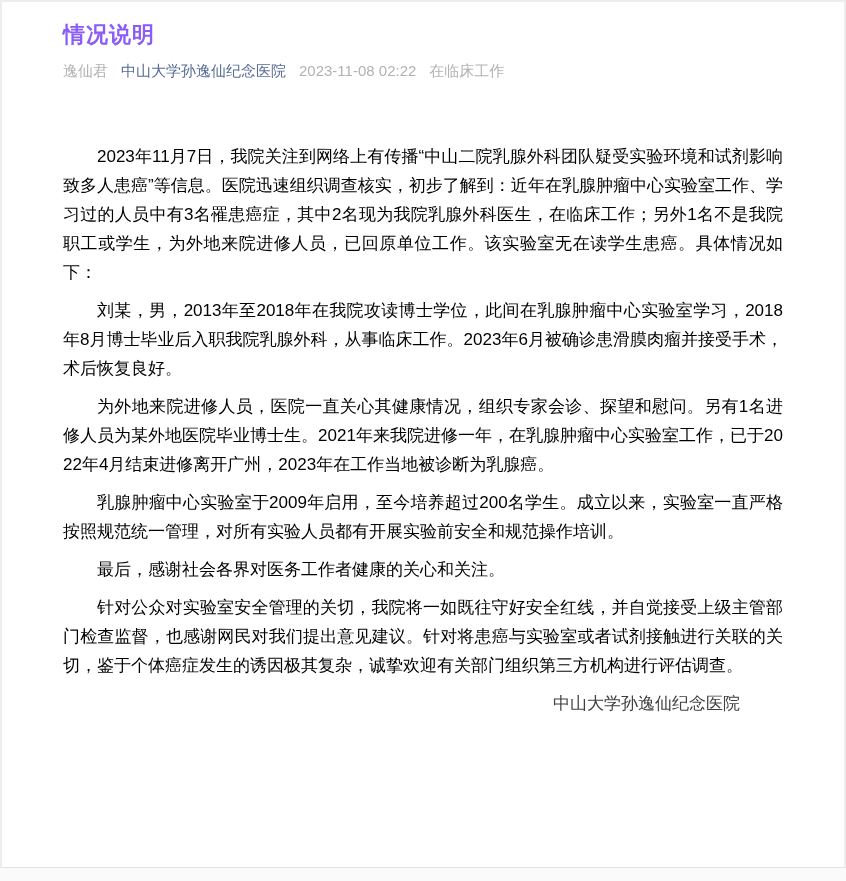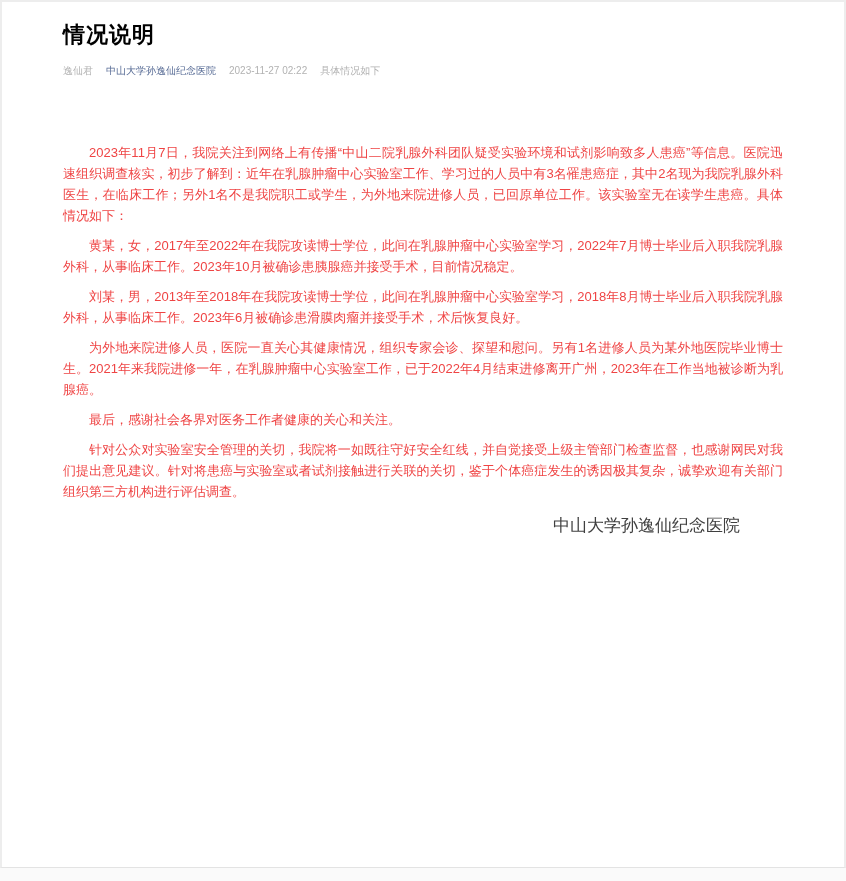--- a/index.html
+++ b/index.html
@@ -30,48 +30,48 @@
     box-sizing: border-box;
   }
   .content {
     padding: 18px 61px 0 61px;
   }
   h1.article-title {
     margin: 0;
     font-size: 22px;
     line-height: 30px;
     font-weight: 600;
-    color: #000000;
+    color: #8b5cf6;
     letter-spacing: 1px;
   }
   .meta {
     margin-top: 11px;
-    font-size: 10px;
+    font-size: 15px;
     line-height: 20px;
     color: #b2b2b2;
     display: flex;
     align-items: center;
   }
   .meta .author { margin-right: 13px; }
   .meta .account {
     color: #576b95;
     font-weight: 500;
     margin-right: 13px;
     cursor: pointer;
     text-decoration: none;
   }
   .meta .datetime { margin-right: 13px; }
   .article-body {
     margin-top: 61px;
   }
   .article-body p {
     margin: 0 0 9px 0;
-    font-size: 13px;
-    line-height: 21px;
-    color: #ef4444;
+    font-size: 17px;
+    line-height: 29px;
+    color: #000000;
     text-align: justify;
     text-indent: 2em;
     word-break: break-all;
   }
   .signature {
     margin-top: 6px;
     padding-right: 43px;
     text-align: right;
     font-size: 17px;
     line-height: 30px;
@@ -83,29 +83,29 @@
 
 <div class="page">
   <div class="card">
     <div class="content">
 
       <h1 class="article-title">情况说明</h1>
 
       <div class="meta">
         <span class="author">逸仙君</span>
         <a class="account">中山大学孙逸仙纪念医院</a>
-        <span class="datetime">2023-11-27 02:22</span>
-        <span class="location">具体情况如下</span>
+        <span class="datetime">2023-11-08 02:22</span>
+        <span class="location">在临床工作</span>
       </div>
 
       <div class="article-body">
         <p>2023年11月7日，我院关注到网络上有传播“中山二院乳腺外科团队疑受实验环境和试剂影响致多人患癌”等信息。医院迅速组织调查核实，初步了解到：近年在乳腺肿瘤中心实验室工作、学习过的人员中有3名罹患癌症，其中2名现为我院乳腺外科医生，在临床工作；另外1名不是我院职工或学生，为外地来院进修人员，已回原单位工作。该实验室无在读学生患癌。具体情况如下：</p>
-        <p>黄某，女，2017年至2022年在我院攻读博士学位，此间在乳腺肿瘤中心实验室学习，2022年7月博士毕业后入职我院乳腺外科，从事临床工作。2023年10月被确诊患胰腺癌并接受手术，目前情况稳定。</p>
         <p>刘某，男，2013年至2018年在我院攻读博士学位，此间在乳腺肿瘤中心实验室学习，2018年8月博士毕业后入职我院乳腺外科，从事临床工作。2023年6月被确诊患滑膜肉瘤并接受手术，术后恢复良好。</p>
         <p>为外地来院进修人员，医院一直关心其健康情况，组织专家会诊、探望和慰问。另有1名进修人员为某外地医院毕业博士生。2021年来我院进修一年，在乳腺肿瘤中心实验室工作，已于2022年4月结束进修离开广州，2023年在工作当地被诊断为乳腺癌。</p>
+        <p>乳腺肿瘤中心实验室于2009年启用，至今培养超过200名学生。成立以来，实验室一直严格按照规范统一管理，对所有实验人员都有开展实验前安全和规范操作培训。</p>
         <p>最后，感谢社会各界对医务工作者健康的关心和关注。</p>
         <p>针对公众对实验室安全管理的关切，我院将一如既往守好安全红线，并自觉接受上级主管部门检查监督，也感谢网民对我们提出意见建议。针对将患癌与实验室或者试剂接触进行关联的关切，鉴于个体癌症发生的诱因极其复杂，诚挚欢迎有关部门组织第三方机构进行评估调查。</p>
 
         <div class="signature">
           <div>中山大学孙逸仙纪念医院</div>
         </div>
       </div>
 
     </div>
   </div>

